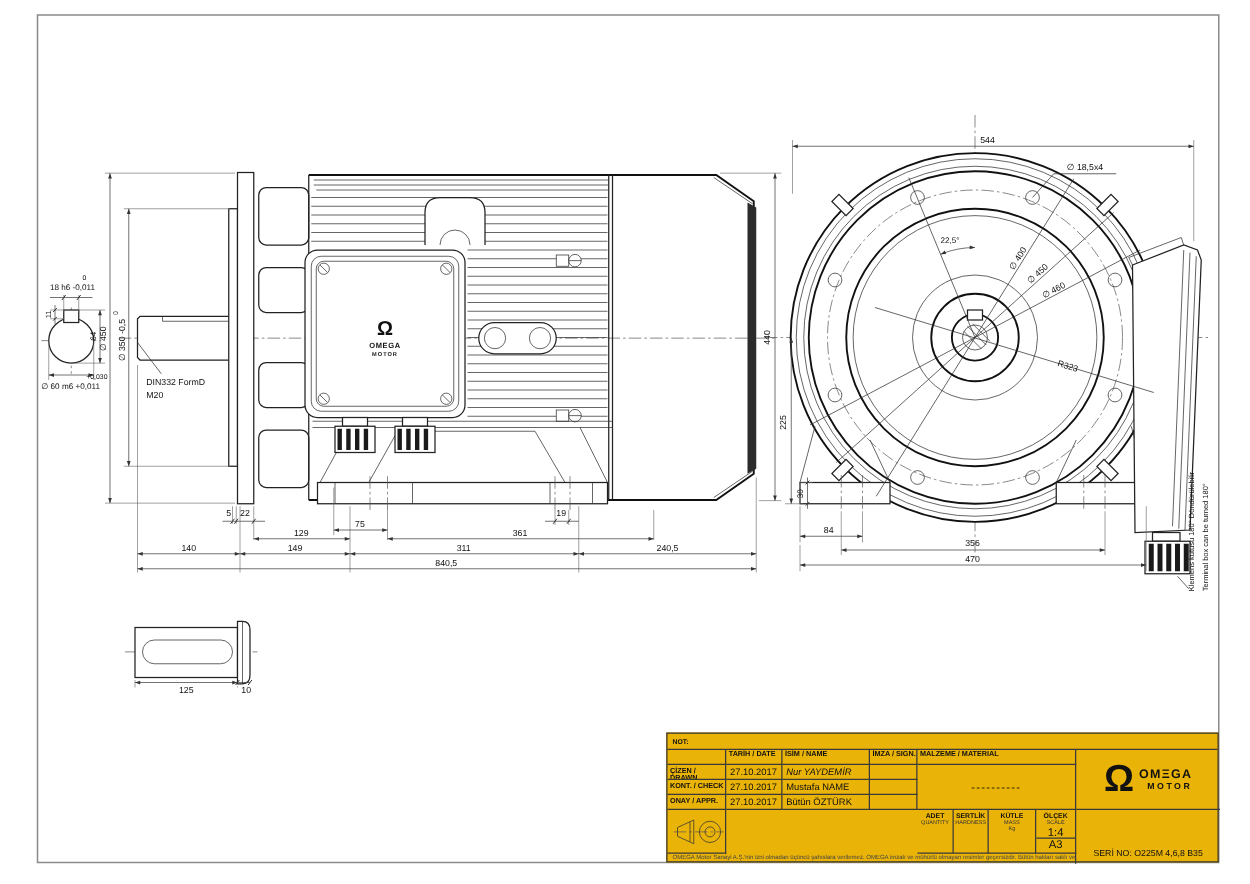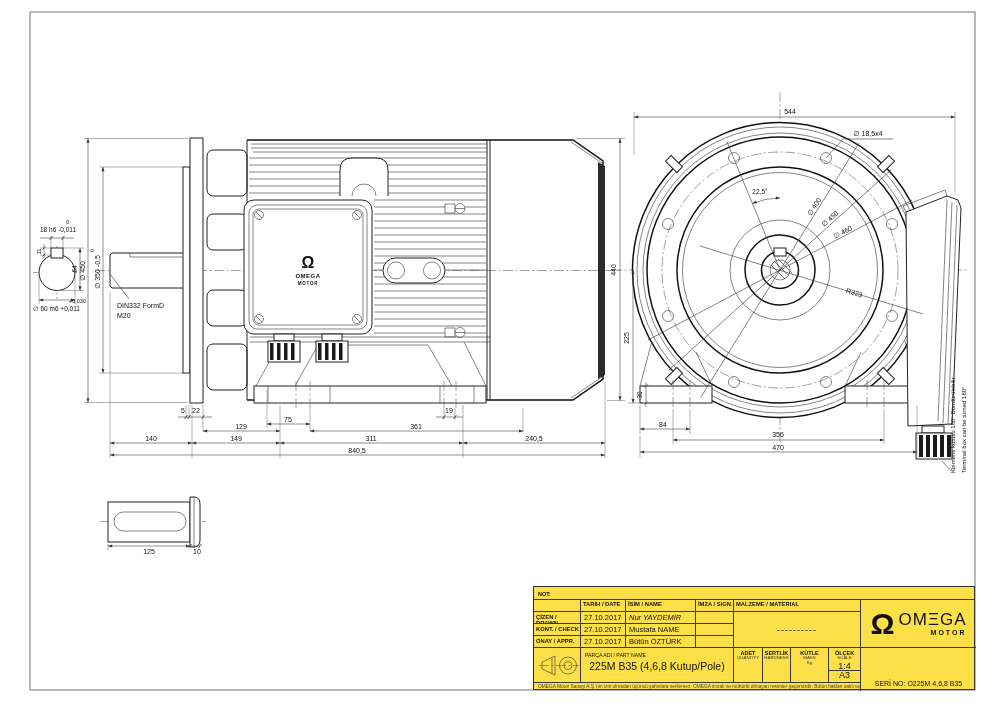--- a/index.html
+++ b/index.html
@@ -11,32 +11,32 @@
   .thin{stroke:#333;stroke-width:.6;fill:none}
   .ext{stroke:#666;stroke-width:.5;fill:none}
   .dim{stroke:#444;stroke-width:.6;fill:none}
   .cl{stroke:#555;stroke-width:.55;fill:none;stroke-dasharray:10 2.5 2 2.5}
   .tick{stroke:#333;stroke-width:.8;fill:none}
   .wfill{fill:#fff}
   .dtx{font-size:7px}
   .dtx-s{font-size:5.5px}
   .mid{text-anchor:middle}
   
-  #tb{position:absolute;left:533px;top:586px;width:442px;height:104px;border:1px solid #333;box-sizing:border-box;background:#fde047;font-size:7px;}
+  #tb{position:absolute;left:533px;top:586px;width:442px;height:104px;border:1px solid #333;box-sizing:border-box;background:#eab308;font-size:7px;}
   .tcell{position:absolute;box-sizing:border-box;border-right:1px solid #3a3a3a;border-bottom:1px solid #3a3a3a;overflow:hidden;}
   .lbl{font-weight:bold;font-size:5.8px;padding:2px 0 0 2px;}
   .sub{font-weight:normal;font-size:4.6px;color:#333}
   .val{font-size:7.5px;padding:1px 0 0 3px;}
   .hdr{font-weight:bold;font-size:5.8px;padding:2px 0 0 2px;}
   .cellc{display:flex;align-items:center;justify-content:center;text-align:center;}
   .colhead{text-align:center;font-weight:bold;font-size:5.5px;padding-top:2px;line-height:1.1}
   .colhead .sub{display:block;font-weight:normal;font-size:4.4px;}
   #disc{font-size:4.8px;color:#444;white-space:nowrap;padding:1px 0 0 4px;border-right:1px solid #3a3a3a;}
   .biglogo{font-size:30px;font-weight:bold;line-height:1;margin-right:4px;}
-  .logoname{font-size:17px;font-weight:normal;letter-spacing:1px;line-height:1;}
+  .logoname{font-size:10px;font-weight:bold;letter-spacing:1px;line-height:1;}
   .logosub{font-size:7px;font-weight:bold;letter-spacing:2px;text-align:right;line-height:1;margin-top:1px;}
 </style>
 </head>
 <body>
 
 <div id="sheet">
 
 <svg width="1000" height="707" viewBox="0 0 1000 707" style="position:absolute;left:0;top:0">
   <defs>
     <marker id="ar" viewBox="0 0 8 8" refX="7.5" refY="4" markerWidth="8" markerHeight="8" orient="auto-start-reverse">
@@ -368,24 +368,20 @@
   <div class="tcell cellc" style="left:0;top:61px;width:47px;height:35px;">
     <svg width="45" height="33" viewBox="0 0 45 33">
       <path d="M4 16.5H44" class="cl"></path>
       <path d="M7 13L20 7V26L7 20Z" class="thin" fill="#fff"></path>
       <path d="M17 8.5V24.5" class="thin"></path>
       <circle cx="33" cy="16.5" r="8.5" class="thin" fill="#fff"></circle>
       <circle cx="33" cy="16.5" r="4" class="thin" fill="#fff"></circle>
     </svg>
   </div>
 
-  <div class="tcell" style="left:47px;top:61px;width:153px;height:35px;">
-    <span class="hdr" style="font-weight:normal;font-size:5.2px;position:absolute;left:2px;top:2px;">PARÇA ADI / PART NAME</span>
-    <div style="position:absolute;left:0;top:12px;width:100%;text-align:center;font-size:10.5px;">225M  B35 (4,6,8 Kutup/Pole)</div>
-  </div>
 
   <div class="tcell colhead" style="left:200px;top:61px;width:29px;height:35px;">
     <span>ADET</span><span class="sub">QUANTITY</span>
   </div>
   <div class="tcell colhead" style="left:229px;top:61px;width:28px;height:35px;">
     <span>SERTLİK</span><span class="sub">HARDNESS</span>
   </div>
   <div class="tcell colhead" style="left:257px;top:61px;width:38px;height:35px;">
     <span>KÜTLE</span><span class="sub">MASS</span><span class="sub">Kg</span>
   </div>

